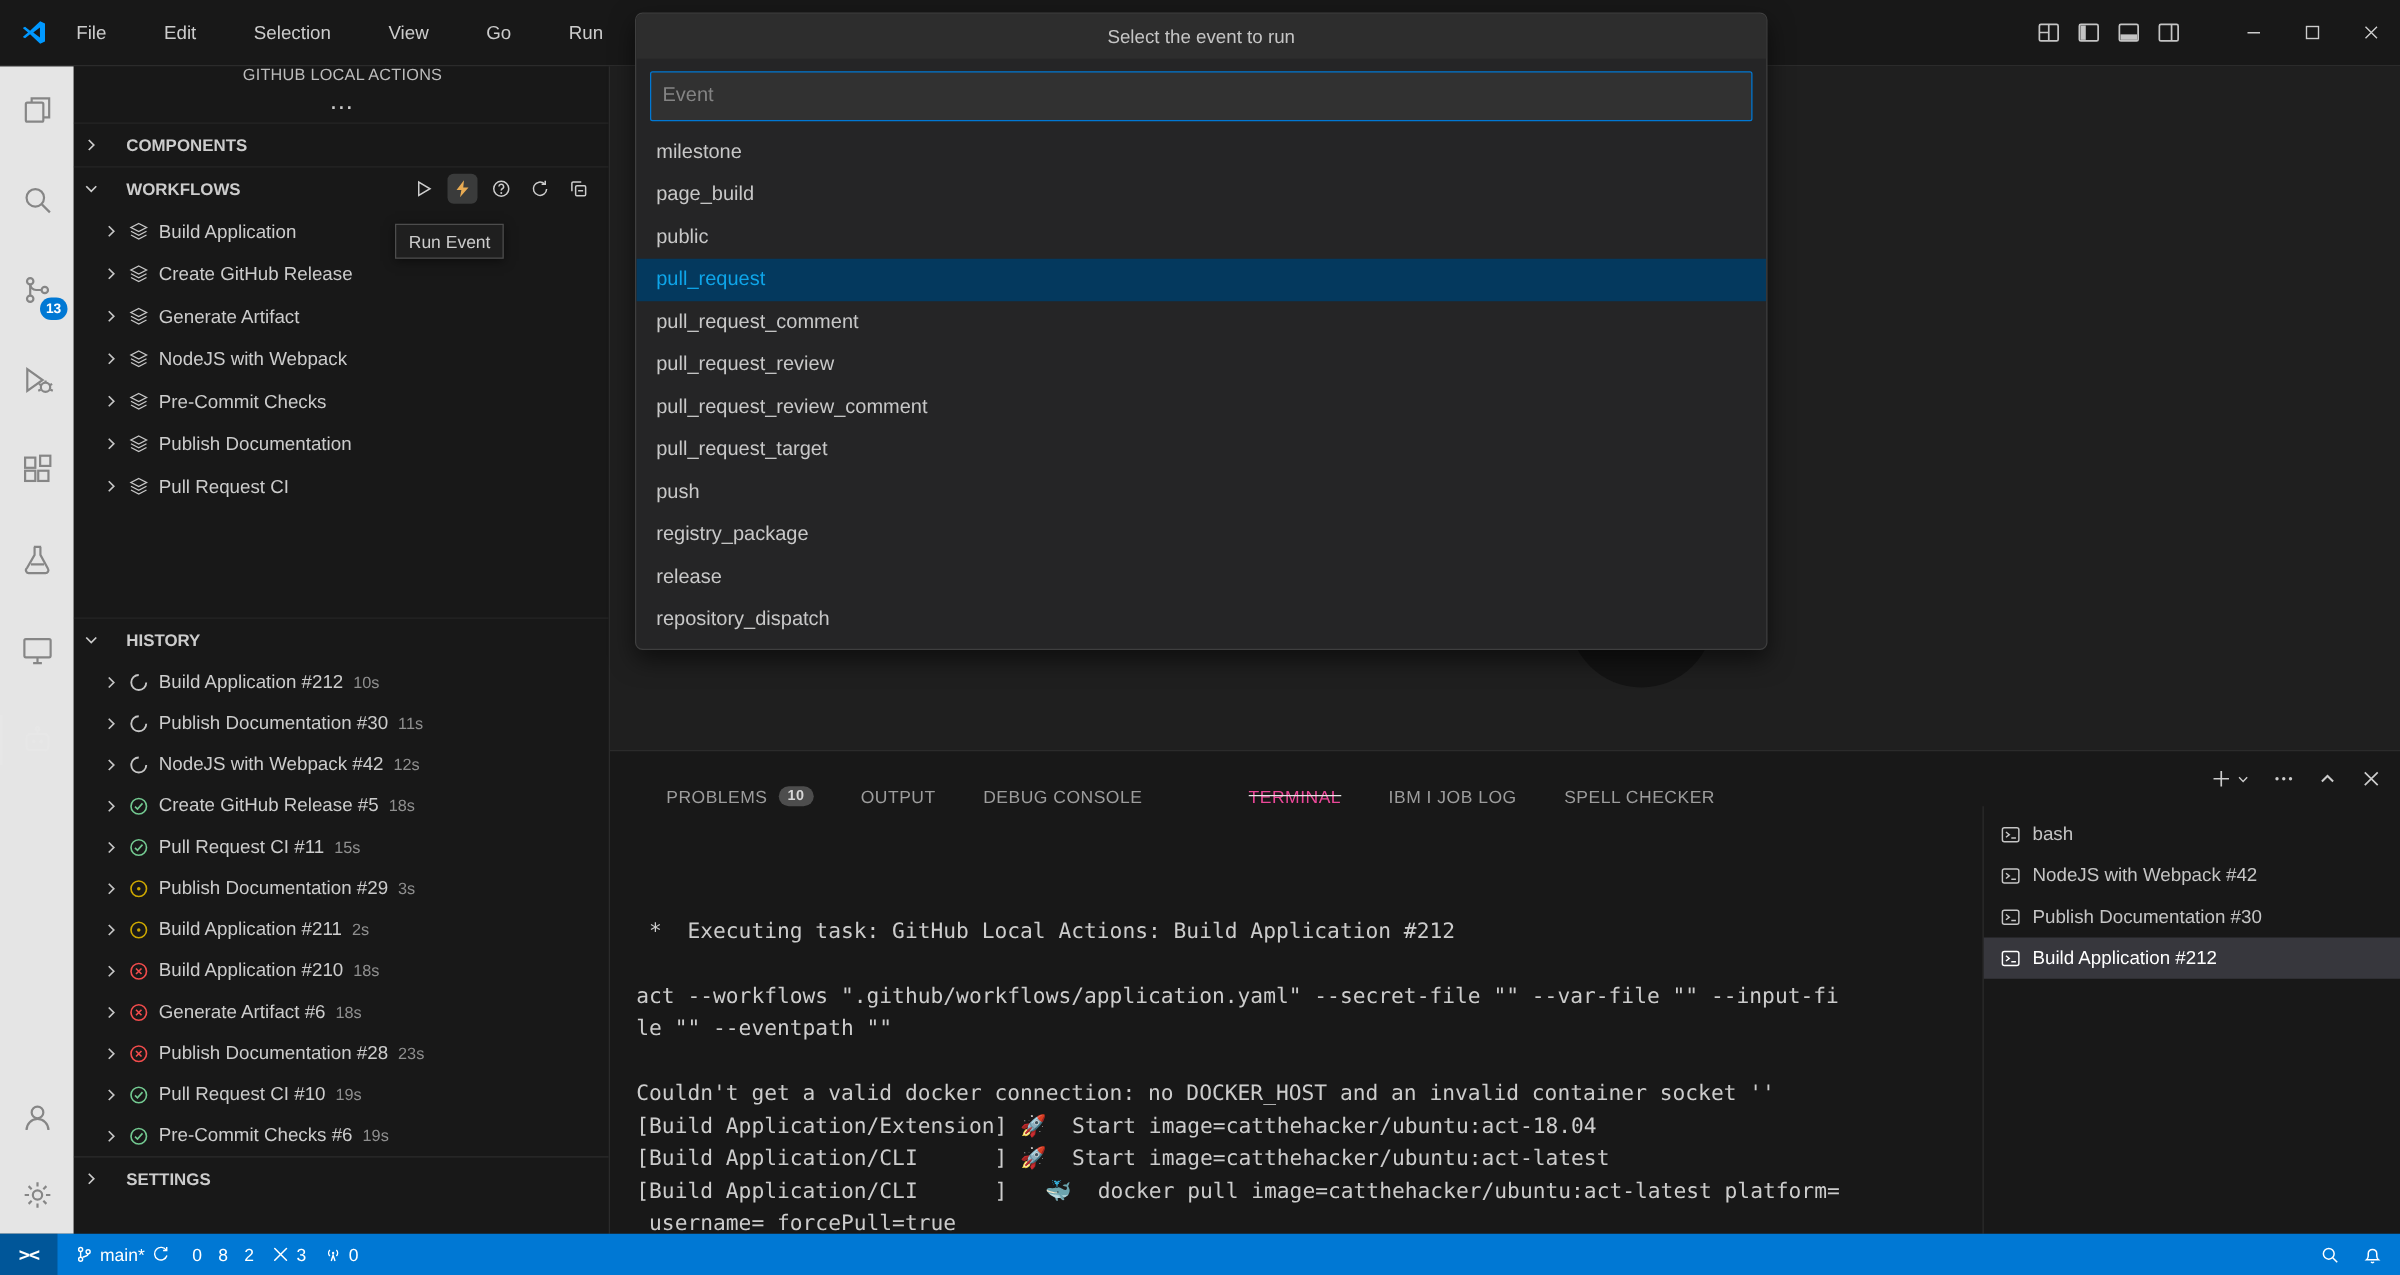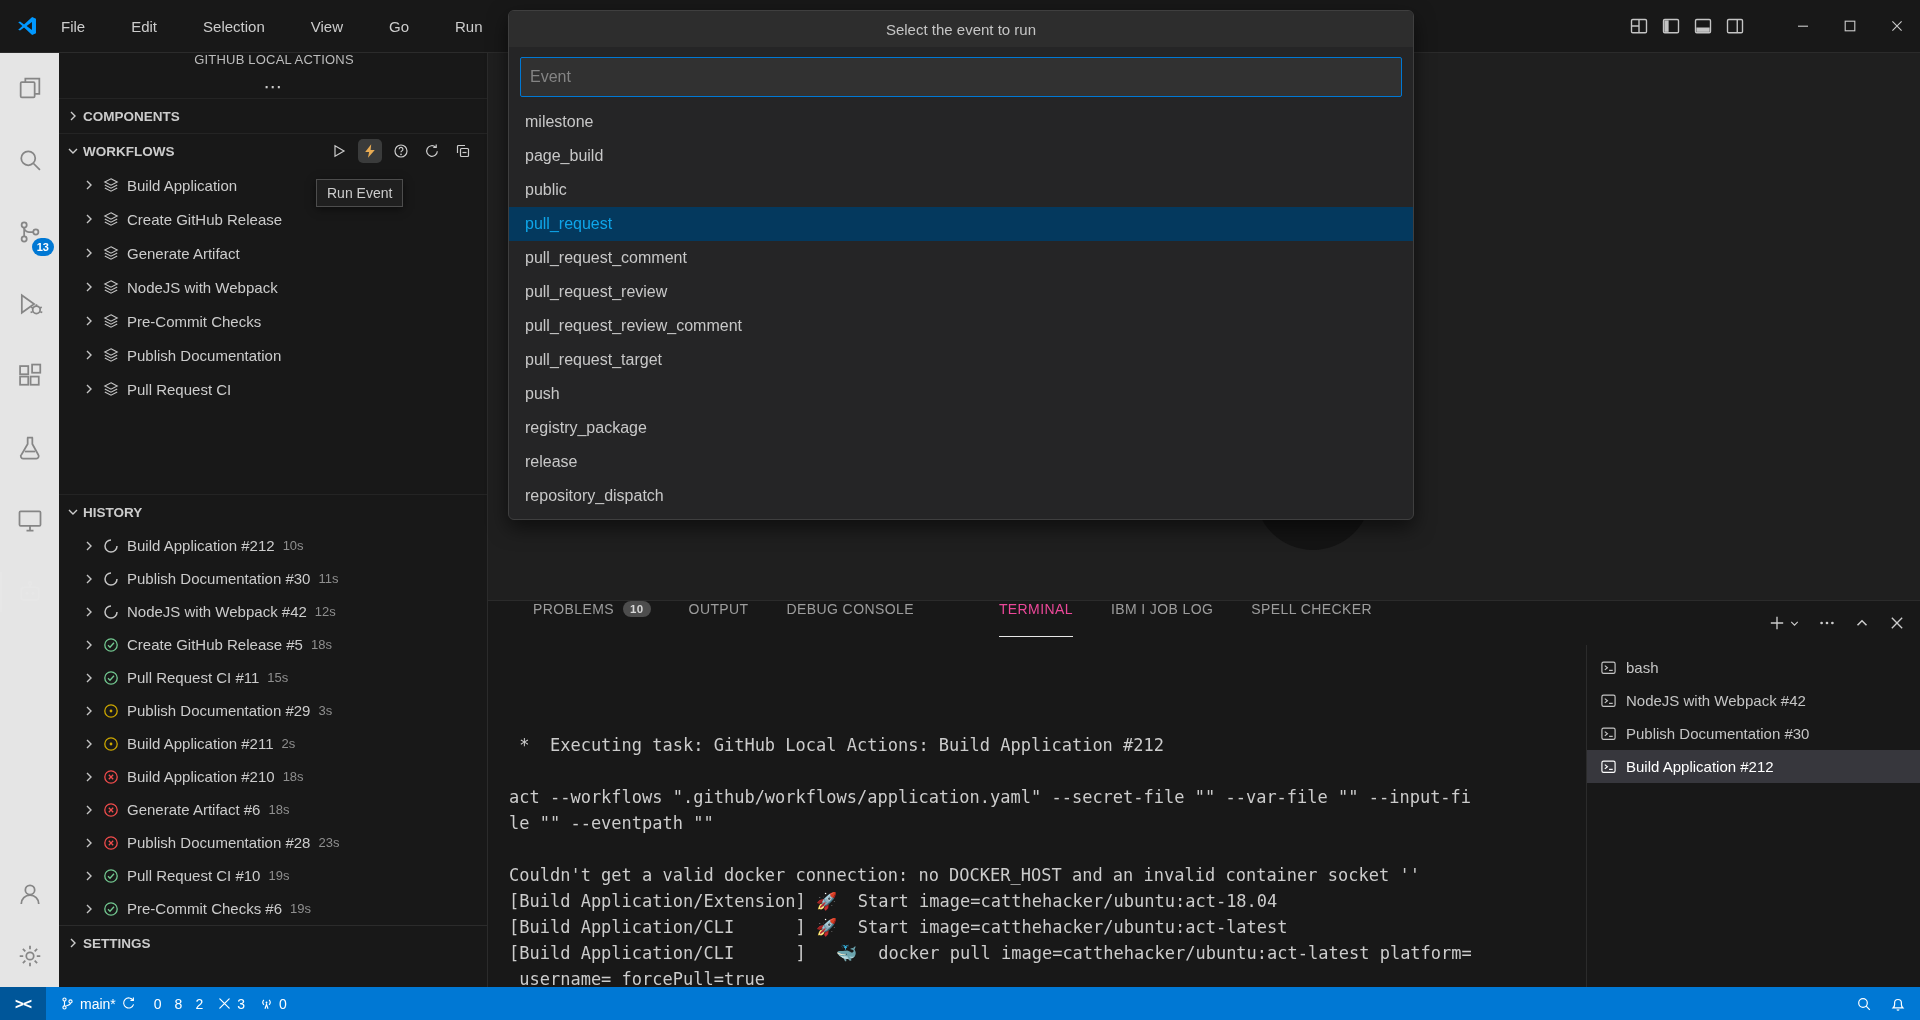--- a/index.html
+++ b/index.html
@@ -34,21 +34,21 @@
   .ab-bottom .ab-item{height:62px;}
   .ab-badge{position:absolute;right:5px;bottom:12px;background:#0078d4;color:#fff;font-size:11px;
     min-width:10px;height:18px;padding:0 5px;border-radius:9px;display:flex;align-items:center;justify-content:center;font-weight:700;}
 
   
   .sidebar{position:absolute;left:59px;top:52px;bottom:33px;width:428px;background:#181818;
     border-right:1px solid #2b2b2b;overflow:hidden;z-index:10;}
   .sb-head{height:46px;display:flex;align-items:center;justify-content:space-between;padding:0 18px 0 20px;flex-direction:column;}
   .sb-title{font-size:13px;color:#bcbcbc;letter-spacing:.2px;}
   .kebab{color:#cccccc;font-size:19px;letter-spacing:2px;}
-  .section-header{height:34px;display:flex;align-items:center;gap:2px;padding:0 12px 0 6px;
+  .section-header{height:34px;display:flex;align-items:center;gap:20px;padding:0 12px 0 6px;
     font-weight:700;font-size:13.5px;color:#cccccc;border-top:1px solid #242424;}
   .section-header .chev{width:16px;height:16px;color:#cccccc;flex:none;}
   .sh-actions{margin-left:auto;display:flex;gap:7px;align-items:center;}
   .icon-btn{width:24px;height:24px;display:flex;align-items:center;justify-content:center;border-radius:5px;color:#cccccc;}
   .icon-btn svg{width:16px;height:16px;}
   .icon-btn.hovered{background:rgba(99,102,103,.45);}
   .tree-row{height:34px;display:flex;align-items:center;padding-left:22px;font-size:15px;color:#cccccc;white-space:nowrap;}
   .tree-row .chev{width:16px;height:16px;margin-right:6px;color:#c5c5c5;flex:none;}
   .tree-row .t-icon{width:16px;height:16px;margin-right:8px;color:#c5c5c5;flex:none;}
   .history-list .tree-row{height:33px;}
@@ -57,21 +57,21 @@
   .tooltip{position:absolute;left:257px;top:127px;background:#1f1f1f;border:1px solid #4d4d4d;color:#cccccc;
     font-size:14px;padding:5px 10px;z-index:60;box-shadow:0 2px 8px rgba(0,0,0,.5);white-space:nowrap;}
 
   
   .editor{position:absolute;left:488px;top:52px;right:0;height:548px;background:#1f1f1f;overflow:hidden;}
   .watermark-circle{position:absolute;left:767px;top:382px;width:116px;height:116px;border-radius:50%;background:#141414;}
 
   
   .panel{position:absolute;left:488px;right:0;top:600px;bottom:33px;background:#181818;border-top:1px solid #2b2b2b;}
   .panel-tabs{position:relative;height:44px;display:flex;align-items:center;padding-left:45px;gap:38px;}
-  .ptab{position:relative;height:44px;display:flex;align-items:flex-start;gap:9px;font-size:14px;letter-spacing:.4px;color:#9d9d9d;white-space:nowrap;}
+  .ptab{position:relative;height:44px;display:flex;align-items:flex-end;gap:9px;font-size:14px;letter-spacing:.4px;color:#9d9d9d;white-space:nowrap;}
   .ptab.active{color:#ec4899;margin-left:47px;}
   .ptab.active::after{content:"";position:absolute;left:0;right:0;bottom:8px;height:1.5px;background:#e7e7e7;}
   .tab-badge{background:#4d4d4d;color:#d7d7d7;font-size:11.5px;border-radius:10px;padding:2px 7px;font-weight:700;}
   .panel-actions{position:absolute;right:14px;top:0;height:44px;display:flex;align-items:center;gap:17px;color:#cccccc;}
   .panel-actions svg{width:18px;height:18px;}
   .pa-split{display:flex;align-items:center;gap:2px;}
   .pa-split svg.small{width:13px;height:13px;}
   .term-out{position:absolute;left:0;top:44px;right:334px;bottom:0;padding:9px 0 0 21px;
     font-family:"DejaVu Sans Mono","Liberation Mono",monospace;font-size:17px;line-height:26px;color:#cccccc;
     white-space:pre;overflow:hidden;}

